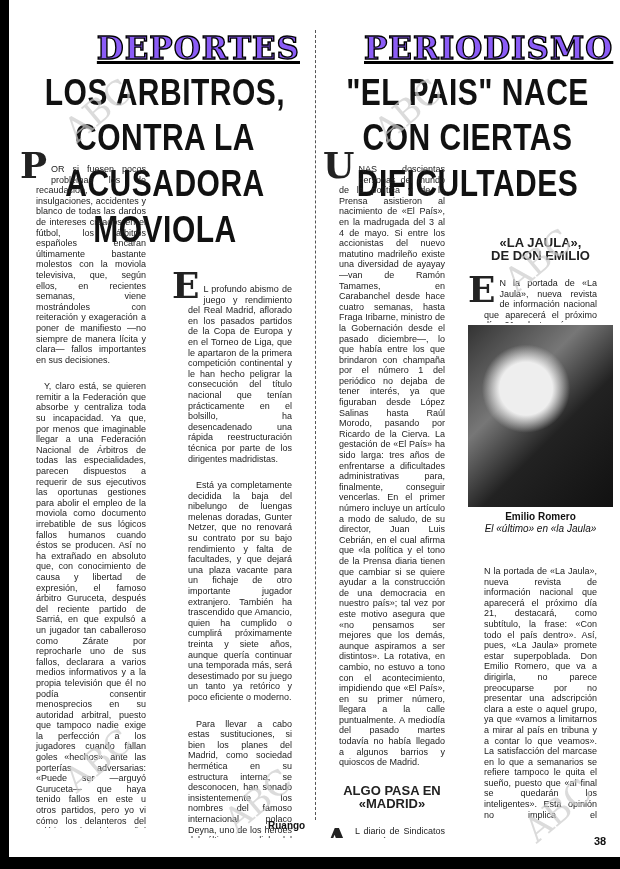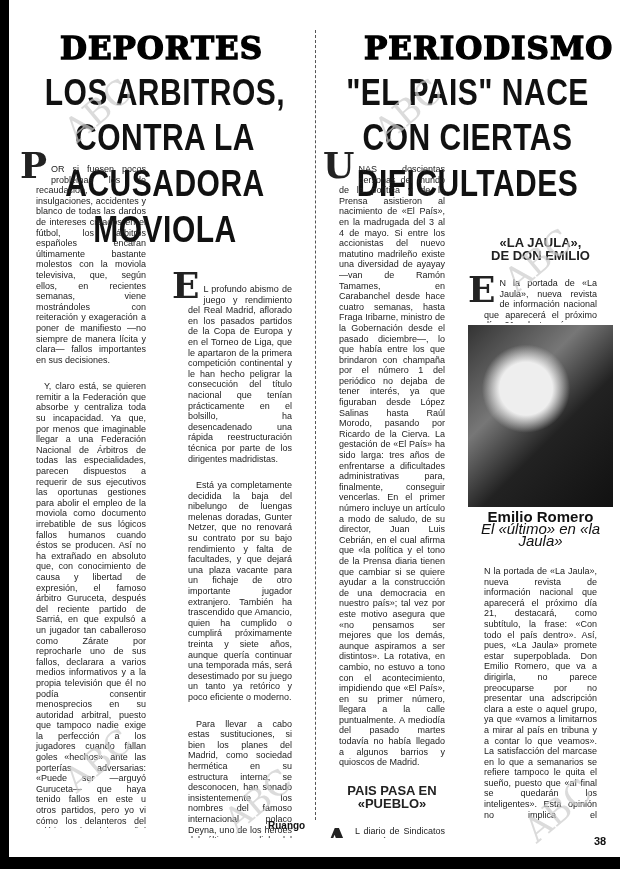--- a/index.html
+++ b/index.html
@@ -1,35 +1,35 @@
 <!DOCTYPE html>
 <html><head>
 <meta charset="utf-8">
 <style>
   html, body { margin:0; padding:0; }
   body { width:620px; height:869px; background:#fff; position:relative; overflow:hidden;
          font-family:"Liberation Sans", sans-serif; color:#111; }
   .leftbar { position:absolute; left:0; top:0; width:9px; height:858px; background:#000; }
   .bottombar { position:absolute; left:0; top:857px; width:620px; height:12px; background:#000; }
-  .section { position:absolute; top:30px; height:40px; text-align:left;
+  .section { position:absolute; top:30px; height:40px; text-align:right;
              font-family:"DejaVu Serif", serif; font-weight:bold; font-size:31px; letter-spacing:1px;
-             color:#000000; -webkit-text-stroke:1.4px #000; text-transform:uppercase; }
+             color:#8b5cf6; -webkit-text-stroke:1.4px #000; text-transform:uppercase;text-decoration:underline; }
   .headline { position:absolute; text-align:center; font-family:"Liberation Sans", sans-serif;
               font-weight:bold; font-size:30px; line-height:38px; transform:scaleY(1.2); transform-origin:top;
               letter-spacing:0.5px; }
   .col { position:absolute; font-size:9px; line-height:10.6px; text-align:justify; color:#222; }
   .col p { margin:16px; text-indent:8px; }
   .dropcap { float:left; font-family:"DejaVu Serif", serif; font-size:36px; line-height:30px;
              font-weight:bold; margin:2px 4px 0 0; }
   .subhead { font-weight:bold; text-align:center; font-size:13px; line-height:13px; margin:14px 0 14px 0; }
   .vrule { position:absolute; top:30px; width:1px; height:790px; border-left:1px dashed #555; }
   .photo { position:absolute; left:468px; top:325px; width:145px; height:182px;
            background: radial-gradient(circle at 40% 35%, #eee 0 18%, transparent 30%),
                        linear-gradient(135deg,#333 0%,#777 35%,#222 60%,#111 100%); }
-  .caption { position:absolute; left:468px; top:511px; width:145px; text-align:center; font-size:15px; line-height:12px; }
+  .caption { position:absolute; left:468px; top:511px; width:145px; text-align:center; font-size:10px; line-height:12px; }
   .byline { position:absolute; font-weight:bold; font-size:10px; }
   .pagenum { position:absolute; left:594px; top:835px; font-weight:bold; font-size:11px; }
   .wm { position:absolute; font-family:"DejaVu Serif", serif; font-size:34px; color:#ccc; transform:rotate(-40deg);
         opacity:0.7; pointer-events:none; }
 </style>
 </head>
 <body>
 
 <div class="leftbar"></div>
 <div class="bottombar"></div>
@@ -61,21 +61,21 @@
 
 <div class="section" style="left:364px;width:240px;">PERIODISMO</div>
 <div class="headline" style="left:320px;width:295px;top:70px;">
   <div>"EL PAIS" NACE CON CIERTAS</div>
   <div>DIFICULTADES</div>
 </div>
 
 <div class="col" style="left:323px;top:148px;width:138px;height:690px;overflow:hidden;">
   <span class="dropcap">U</span>
   <p style="text-indent:0">NAS doscientas personas del mundo de la política y de la Prensa asistieron al nacimiento de «El País», en la madrugada del 3 al 4 de mayo. Si entre los accionistas del nuevo matutino madrileño existe una diversidad de ayayay —van de Ramón Tamames, en Carabanchel desde hace cuatro semanas, hasta Fraga Iribarne, ministro de la Gobernación desde el pasado diciembre—, lo que había entre los que brindaron con champaña por el número 1 del periódico no dejaba de tener interés, ya que figuraban desde López Salinas hasta Raúl Morodo, pasando por Ricardo de la Cierva. La gestación de «El País» ha sido larga: tres años de enfrentarse a dificultades administrativas para, finalmente, conseguir vencerlas. En el primer número incluye un artículo a modo de saludo, de su director, Juan Luis Cebrián, en el cual afirma que «la política y el tono de la Prensa diaria tienen que cambiar si se quiere ayudar a la construcción de una democracia en nuestro país»; tal vez por este motivo asegura que «no pensamos ser mejores que los demás, aunque aspiramos a ser distintos». La rotativa, en cambio, no estuvo a tono con el acontecimiento, impidiendo que «El País», en su primer número, llegara a la calle puntualmente. A mediodía del pasado martes todavía no había llegado a algunos barrios y quioscos de Madrid.</p>
-  <div class="subhead">PAIS PASA EN «PUEBLO»</div>
+  <div class="subhead">ALGO PASA EN «MADRID»</div>
   <span class="dropcap">A</span>
   <p style="text-indent:0">L diario de Sindicatos —¿Qué pasa en «Pueblo»?— es pregunta repetida en los últimos días— se han incorporado algunos nombres: Ceferino Maestu, José María Román Ugarte y José Suárez Carreño. Ha habido, también, una pequeña reestructuración interna, un enroque de traslados de puestos y cargos. Estos reajustes han seguido a las dimisiones de José Luis Alonso, Carlos Luis Álvarez («Cándido») y Angel Gómez Escorial. Un trabajador de «Pueblo» ha declarado a SyN que la situación es «complicada, sorprendente y perplejizante». Por la Redacción del vespertino corre el siguiente comentario: «En la Prensa española, los periódicos más reaccionarios se llaman Roberto, Alcázar y Pueblo.» Bromas aparte, Gómez Escorial piensa que «todo lo que sucede puede perjudicar al periódico irreversiblemente, porque no hay ninguno que a estas alturas venda "búnker"». Para Carlos Luis Álvarez, «lo que se había conseguido de liberalismo y progresismo desde el Discurso de la Corona se ha venido abajo en quince días. "Pueblo" ofrece actualmente un pensamiento diametralmente opuesto a de la mayoría de los trabajadores españoles».</p>
 </div>
 
 <div class="col" style="left:468px;top:148px;width:145px;height:175px;overflow:hidden;">
   <div style="height:78px;"></div>
   <div class="subhead" style="margin:10px 0 10px 0;">
     <div>«LA JAULA»,</div>
     <div>DE DON EMILIO</div>
   </div>

